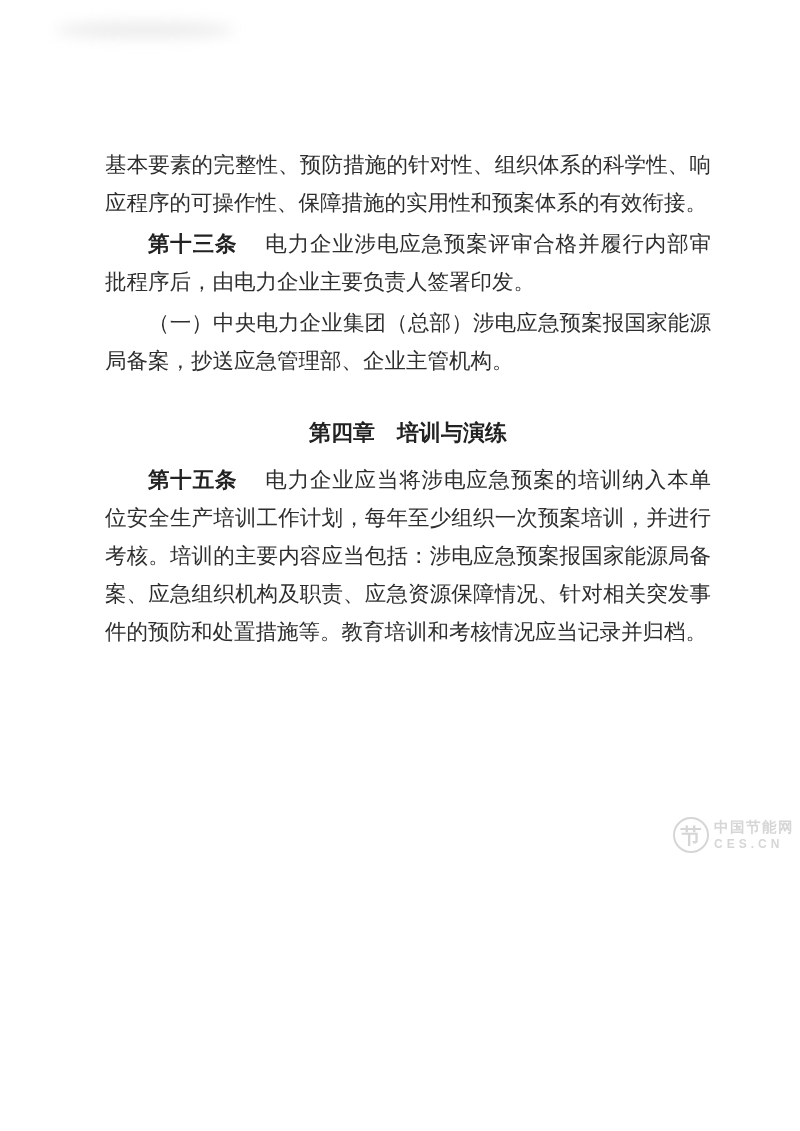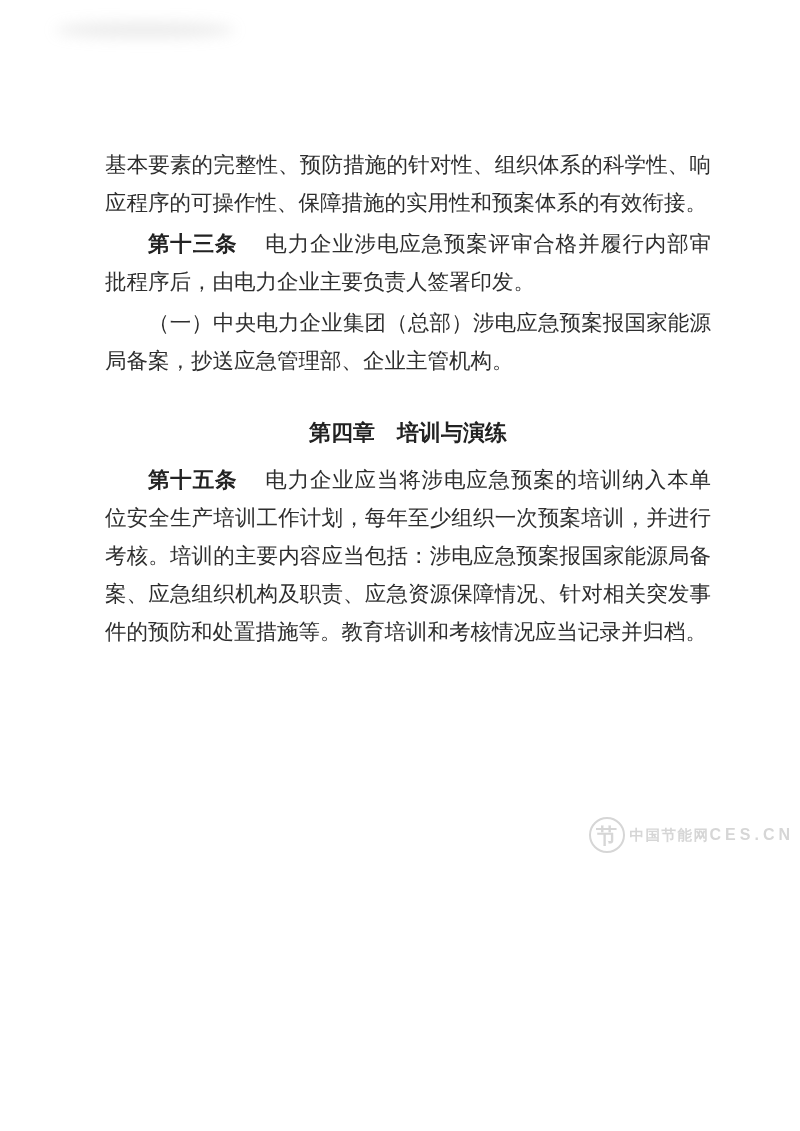--- a/index.html
+++ b/index.html
@@ -93,31 +93,31 @@
     justify-content: center;
     font-family: "Liberation Sans", "DejaVu Sans", sans-serif;
     font-weight: 700;
     font-size: 21px;
     line-height: 1;
     margin-right: 5px;
     box-sizing: border-box;
   }
   .wm-text {
     display: flex;
-    flex-direction: row;
+    flex-direction: column;
     font-family: "Liberation Sans", "DejaVu Sans", sans-serif;
   }
   .wm-name {
     font-size: 14.5px;
     font-weight: 700;
     letter-spacing: 1.5px;
     line-height: 17px;
   }
   .wm-domain {
-    font-size: 16px;
+    font-size: 12px;
     font-weight: 700;
     letter-spacing: 4px;
     line-height: 16px;
   }
 </style>
 </head>
 <body>
 
 <div class="page">
 

